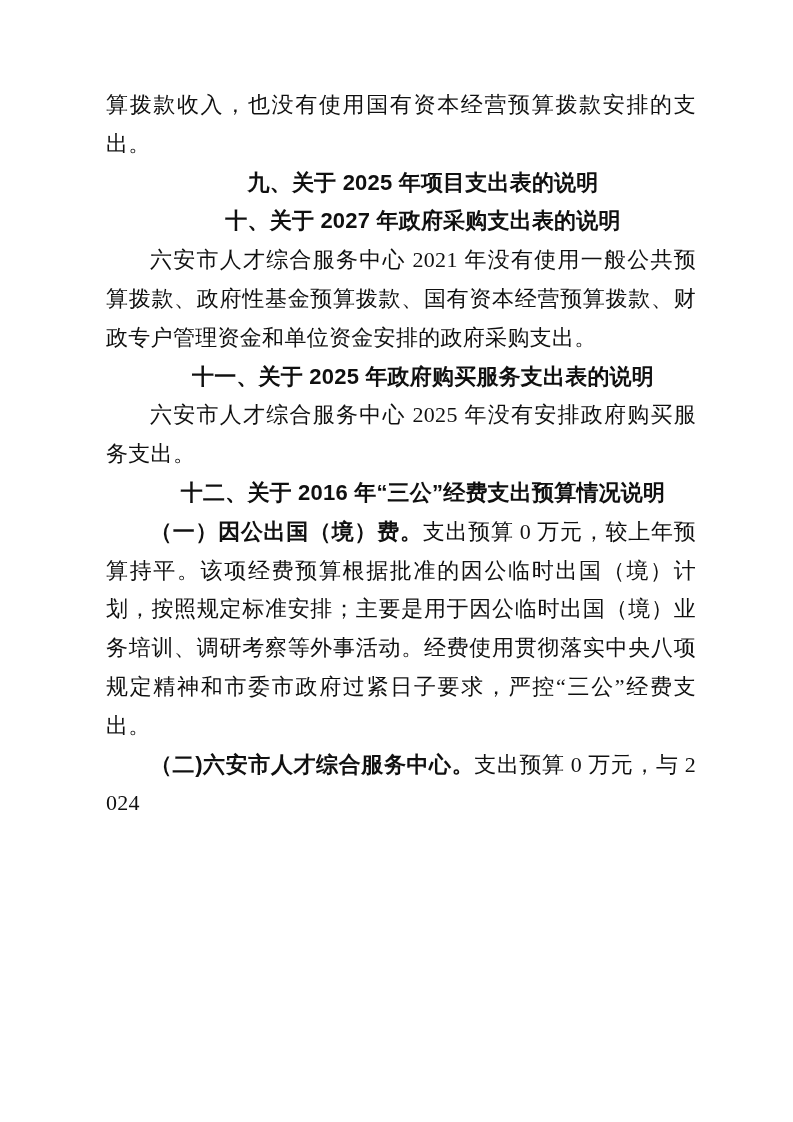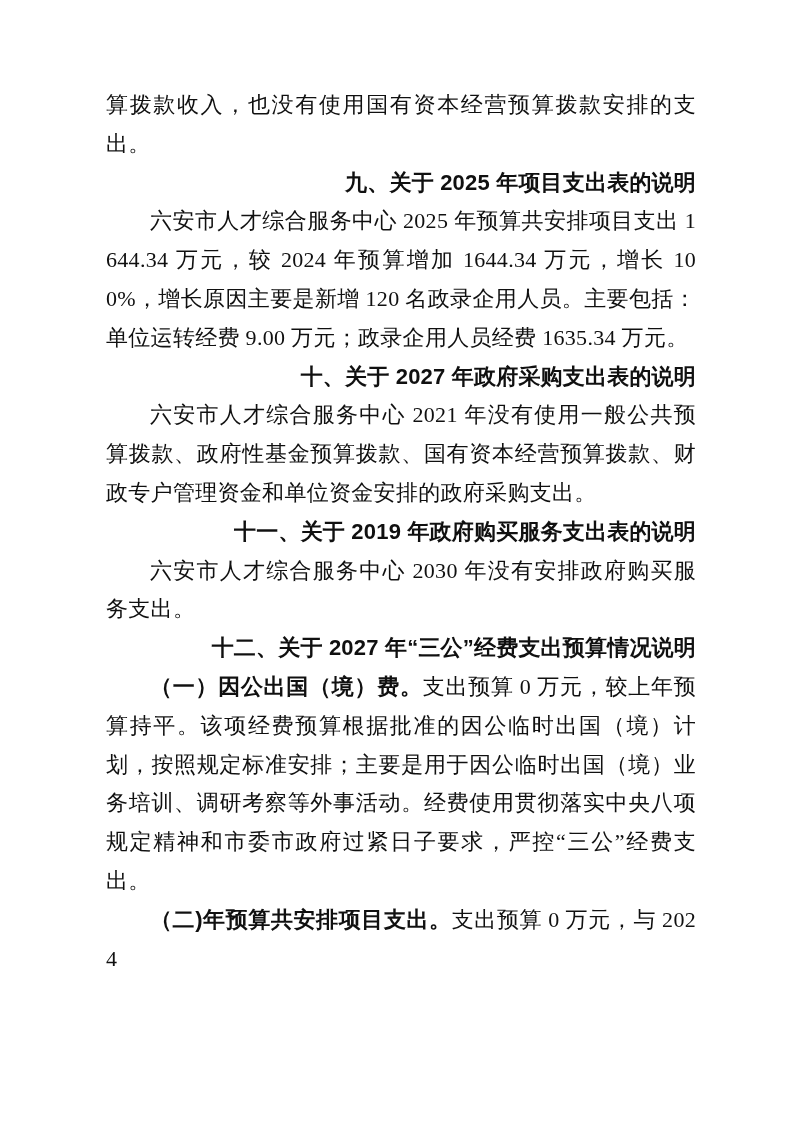--- a/index.html
+++ b/index.html
@@ -37,54 +37,53 @@
     word-break: break-all;
     letter-spacing: 0.3px;
   }
   .para.body-indent {
     text-indent: 2em;
   }
   .para.heading {
     font-family: "Liberation Sans", "DejaVu Sans", sans-serif;
     font-weight: 700;
     text-indent: 2em;
-    text-align: right;
+    text-align: center;
     letter-spacing: 0.2px;
   }
   .lead {
     font-family: "Liberation Sans", "DejaVu Sans", sans-serif;
     font-weight: 700;
     margin-top: 46px;
   }
 </style>
 </head>
 <body>
 
 <div class="page">
   <div class="content">
 
     <p class="para">算拨款收入，也没有使用国有资本经营预算拨款安排的支出。</p>
 
     <p class="para heading">九、关于 2025 年项目支出表的说明</p>
 
-    <p class="para body-indent">六安市人才综合服务中心 2025 年预算共安排项目支出 1644.34 万元，较 2024 年预算增加 1644.34 万元，增长 100%，增长原因主要是新增 120 名政录企用人员。主要包括：单位运转经费 9.00 万元；政录企用人员经费 1635.34 万元。</p>
 
     <p class="para heading">十、关于 2027 年政府采购支出表的说明</p>
 
     <p class="para body-indent">六安市人才综合服务中心 2021 年没有使用一般公共预算拨款、政府性基金预算拨款、国有资本经营预算拨款、财政专户管理资金和单位资金安排的政府采购支出。</p>
 
-    <p class="para heading">十一、关于 2019 年政府购买服务支出表的说明</p>
+    <p class="para heading">十一、关于 2025 年政府购买服务支出表的说明</p>
 
-    <p class="para body-indent">六安市人才综合服务中心 2030 年没有安排政府购买服务支出。</p>
+    <p class="para body-indent">六安市人才综合服务中心 2025 年没有安排政府购买服务支出。</p>
 
-    <p class="para heading">十二、关于 2027 年“三公”经费支出预算情况说明</p>
+    <p class="para heading">十二、关于 2016 年“三公”经费支出预算情况说明</p>
 
 
     <p class="para body-indent">
       <span class="lead">（一）因公出国（境）费。</span><span>支出预算 0 万元，较上年预算持平。该项经费预算根据批准的因公临时出国（境）计划，按照规定标准安排；主要是用于因公临时出国（境）业务培训、调研考察等外事活动。经费使用贯彻落实中央八项规定精神和市委市政府过紧日子要求，严控“三公”经费支出。</span>
     </p>
 
     <p class="para body-indent">
-      <span class="lead">（二)年预算共安排项目支出。</span><span>支出预算 0 万元，与 2024</span>
+      <span class="lead">（二)六安市人才综合服务中心。</span><span>支出预算 0 万元，与 2024</span>
     </p>
 
   </div>
 </div>
 
 </body></html>

